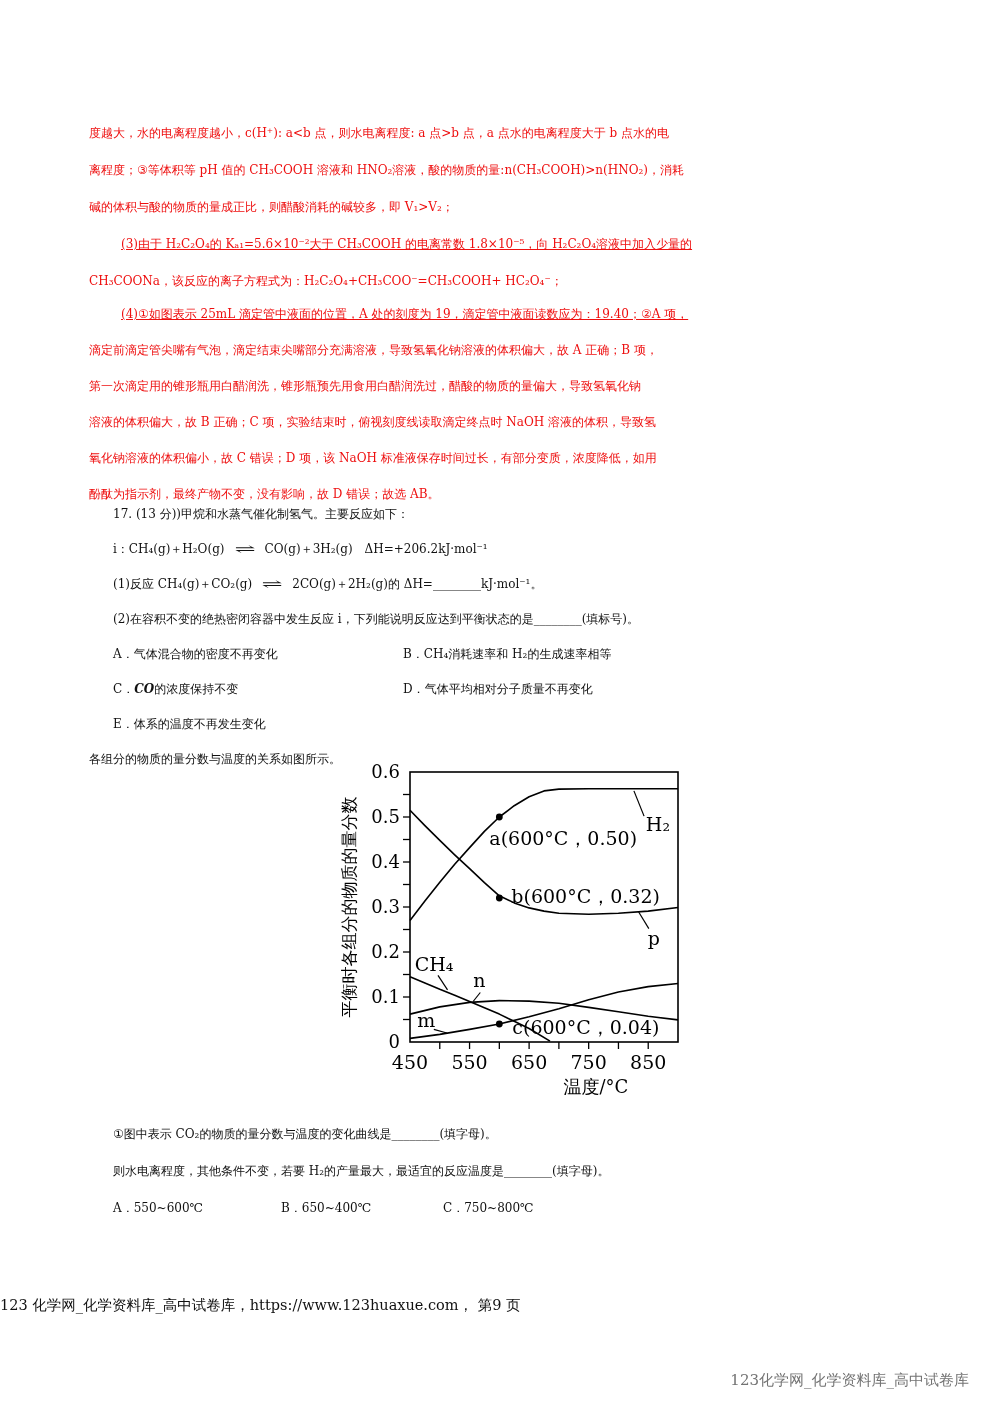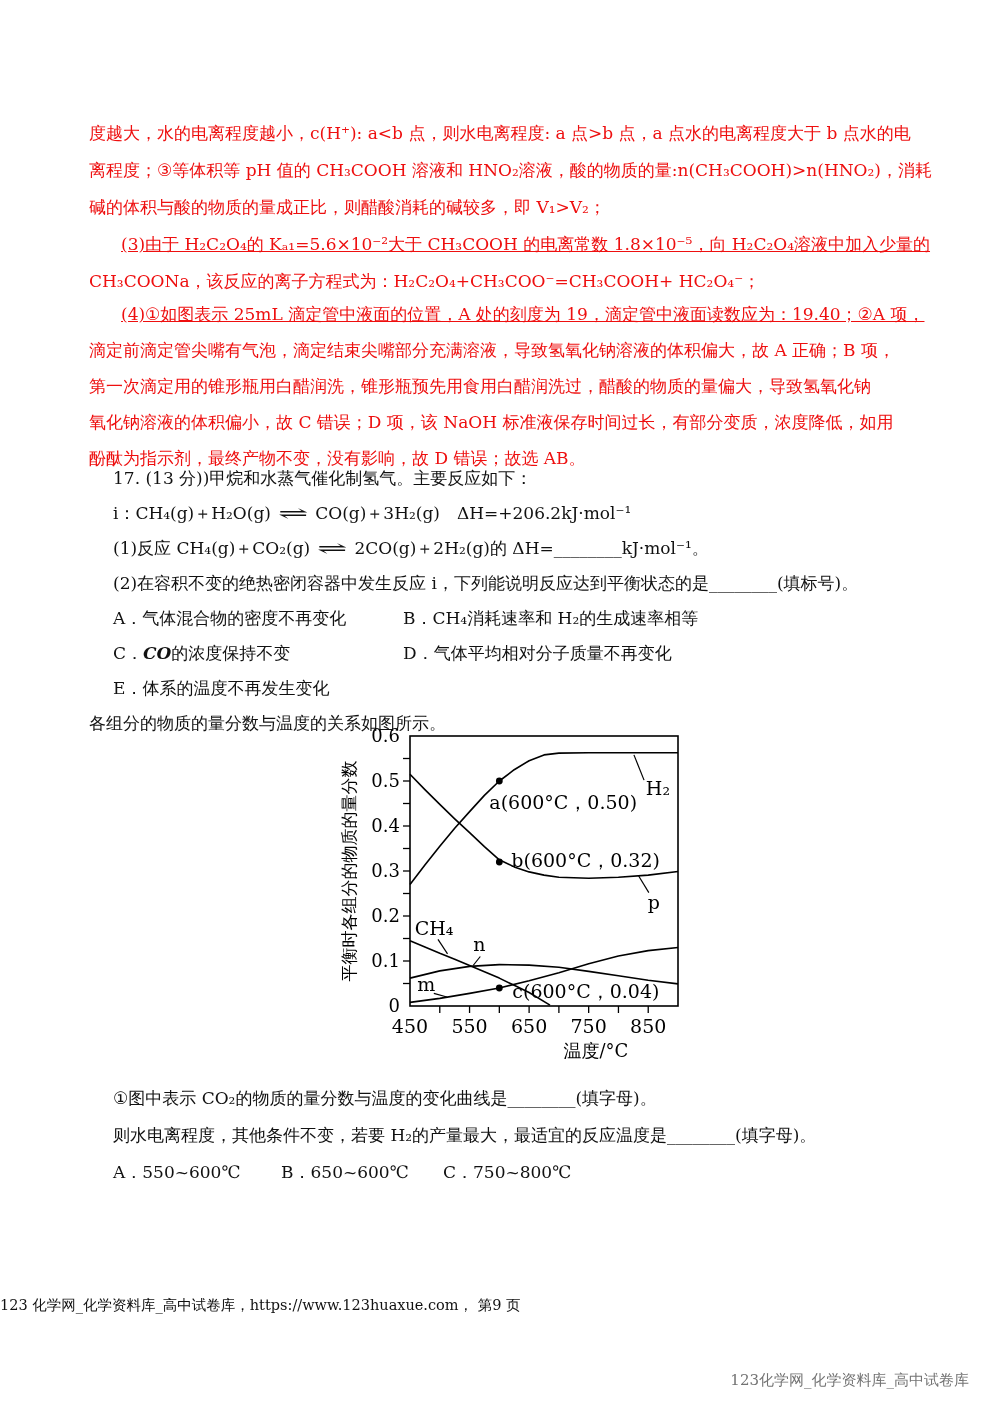--- a/index.html
+++ b/index.html
@@ -1,21 +1,21 @@
 <!DOCTYPE html>
 <html><head>
 <meta charset="utf-8">
 <style>
   html,body{margin:0;padding:0;}
   body{
     width:993px;height:1404px;position:relative;background:#ffffff;overflow:hidden;
     font-family:"DejaVu Serif","DejaVu Sans","Liberation Serif",serif;color:#111;
   }
   .content{position:absolute;left:89px;top:115px;width:834px;}
-  .tl{font-size:17px;white-space:nowrap;}
+  .tl{font-size:12px;white-space:nowrap;}
   .grp{margin:0;}
   .red1 .tl,.red2 .tl{color:#ee0f0f;}
   .red1 .tl{line-height:37px;height:37px;}
   .red2{margin-top:-4px;}
   .red2 .tl{line-height:36px;height:36px;}
   .blk{margin-top:-15px;}
   .blk .tl{line-height:35px;height:35px;}
   .bot{margin-top:2px;}
   .bot .tl{line-height:37px;height:37px;}
   .ind{padding-left:24px;}
@@ -40,20 +40,21 @@
     <div class="tl">离程度；③等体积等 pH 值的 CH₃COOH 溶液和 HNO₂溶液，酸的物质的量:n(CH₃COOH)&gt;n(HNO₂)，消耗</div>
     <div class="tl">碱的体积与酸的物质的量成正比，则醋酸消耗的碱较多，即 V₁&gt;V₂；</div>
     <div class="tl ind2">(3)由于 H₂C₂O₄的 Kₐ₁=5.6×10⁻²大于 CH₃COOH 的电离常数 1.8×10⁻⁵，向 H₂C₂O₄溶液中加入少量的</div>
     <div class="tl">CH₃COONa，该反应的离子方程式为：H₂C₂O₄+CH₃COO⁻=CH₃COOH+ HC₂O₄⁻；</div>
   </div>
 
   <div class="grp red2">
     <div class="tl ind2">(4)①如图表示 25mL 滴定管中液面的位置，A 处的刻度为 19，滴定管中液面读数应为：19.40；②A 项，</div>
     <div class="tl">滴定前滴定管尖嘴有气泡，滴定结束尖嘴部分充满溶液，导致氢氧化钠溶液的体积偏大，故 A 正确；B 项，</div>
     <div class="tl">第一次滴定用的锥形瓶用白醋润洗，锥形瓶预先用食用白醋润洗过，醋酸的物质的量偏大，导致氢氧化钠</div>
+    <div class="tl">溶液的体积偏大，故 B 正确；C 项，实验结束时，俯视刻度线读取滴定终点时 NaOH 溶液的体积，导致氢</div>
     <div class="tl">氧化钠溶液的体积偏小，故 C 错误；D 项，该 NaOH 标准液保存时间过长，有部分变质，浓度降低，如用</div>
     <div class="tl">酚酞为指示剂，最终产物不变，没有影响，故 D 错误；故选 AB。</div>
   </div>
 
   <div class="grp blk">
     <div class="tl ind">17. (13 分))甲烷和水蒸气催化制氢气。主要反应如下：</div>
 
     <div class="tl ind">
       <span>i：CH₄(g)＋H₂O(g)</span><span class="arrow">⇌</span><span>CO(g)＋3H₂(g)　ΔH=+206.2kJ·mol⁻¹</span>
     </div>
@@ -133,20 +134,20 @@
         <text x="176.33333333333331" y="141" font-size="19">b(600°C，0.32)</text>
         <circle cx="164.33333333333331" cy="262" r="3.4" fill="#000"></circle>
         <text x="177.33333333333331" y="272" font-size="19">c(600°C，0.04)</text>
       </svg>
   </figure>
 
   <div class="grp bot">
     <div class="tl ind">①图中表示 CO₂的物质的量分数与温度的变化曲线是________(填字母)。</div>
     <div class="tl ind">则水电离程度，其他条件不变，若要 H₂的产量最大，最适宜的反应温度是________(填字母)。</div>
     <div class="tl ind">
-      <span class="cellA"><span>A．</span><span>550~600℃</span></span><span class="cellB"><span>B．</span><span>650~600℃</span></span><span><span>C．</span><span>750~800℃</span></span>
+      <span class="cellA"><span>A．</span><span>550~600℃</span></span><span class="cellB"><span>B．</span><span>650~400℃</span></span><span><span>C．</span><span>750~800℃</span></span>
     </div>
   </div>
 
 </div>
 
 <div class="footer">123 化学网_化学资料库_高中试卷库，https://www.123huaxue.com， 第9 页</div>
 <div class="watermark">123化学网_化学资料库_高中试卷库</div>
 
 </body></html>

